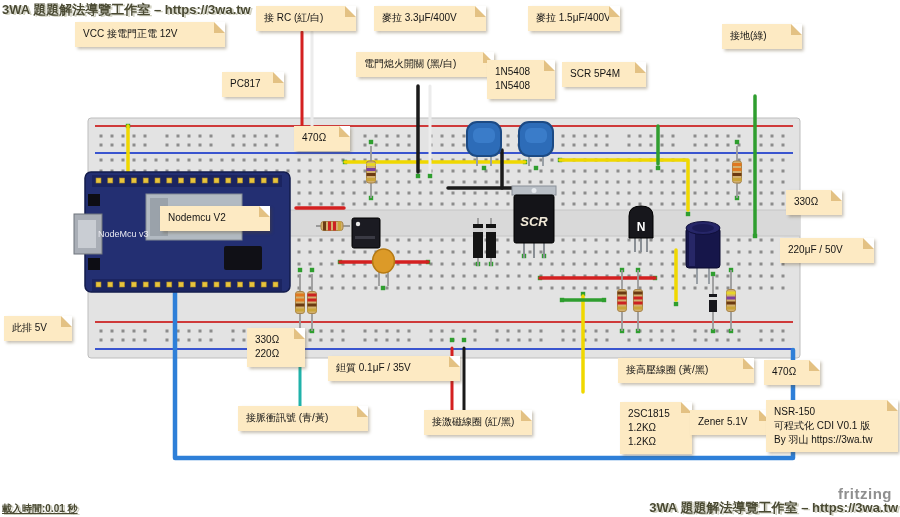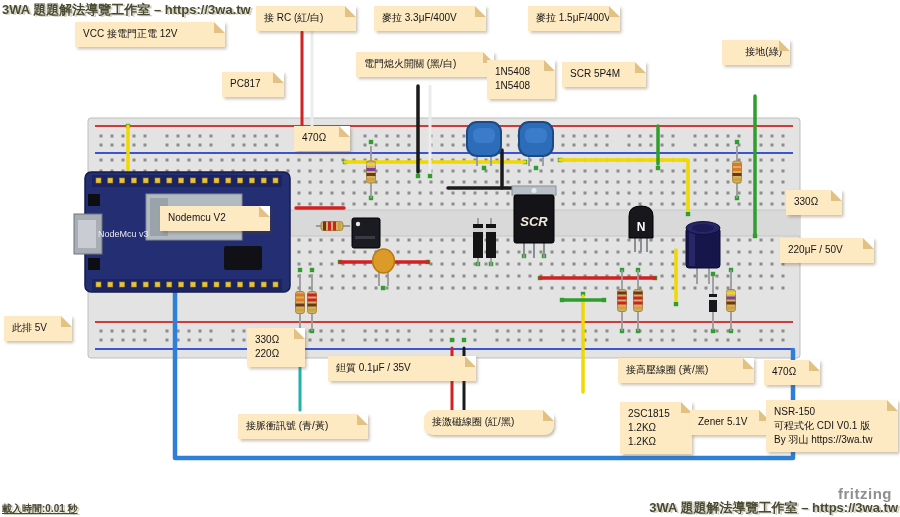--- a/index.html
+++ b/index.html
@@ -1145,21 +1145,21 @@
       </div>
       <div class="note" style="left: 256px; top: 6px; width: 100px;">
         <div class="note-line">接 RC (紅/白)</div>
       </div>
       <div class="note" style="left: 374px; top: 6px; width: 112px;">
         <div class="note-line">麥拉 3.3μF/400V</div>
       </div>
       <div class="note" style="left: 528px; top: 6px; width: 92px;">
         <div class="note-line">麥拉 1.5μF/400V</div>
       </div>
-      <div class="note" style="left: 722px; top: 40px; width: 68px; text-align: right;">
+      <div class="note" style="left: 722px; top: 24px; width: 80px;">
         <div class="note-line">接地(綠)</div>
       </div>
       <div class="note" style="left: 222px; top: 72px; width: 62px;">
         <div class="note-line">PC817</div>
       </div>
       <div class="note" style="left: 356px; top: 52px; width: 138px;">
         <div class="note-line">電門熄火開關 (黑/白)</div>
       </div>
       <div class="note" style="left: 487px; top: 60px; width: 68px;">
         <div class="note-line">1N5408</div>
@@ -1180,27 +1180,27 @@
       <div class="note" style="left: 160px; top: 206px; width: 110px;">
         <div class="note-line">Nodemcu V2</div>
       </div>
       <div class="note" style="left: 4px; top: 316px; width: 68px;">
         <div class="note-line">此排 5V</div>
       </div>
       <div class="note" style="left: 247px; top: 328px; width: 58px;">
         <div class="note-line">330Ω</div>
         <div class="note-line">220Ω</div>
       </div>
-      <div class="note" style="left: 328px; top: 356px; width: 148px;">
+      <div class="note" style="left: 328px; top: 356px; width: 132px;">
         <div class="note-line">鉭質 0.1μF / 35V</div>
       </div>
-      <div class="note" style="left: 238px; top: 406px; width: 130px; margin-top: 8px;">
+      <div class="note" style="left: 238px; top: 406px; width: 130px;">
         <div class="note-line">接脈衝訊號 (青/黃)</div>
       </div>
-      <div class="note" style="left: 424px; top: 410px; width: 130px; border-radius: 9px;">
+      <div class="note" style="left: 424px; top: 410px; width: 108px;">
         <div class="note-line">接激磁線圈 (紅/黑)</div>
       </div>
       <div class="note" style="left: 618px; top: 358px; width: 136px;">
         <div class="note-line">接高壓線圈 (黃/黑)</div>
       </div>
       <div class="note" style="left: 620px; top: 402px; width: 72px;">
         <div class="note-line">2SC1815</div>
         <div class="note-line">1.2KΩ</div>
         <div class="note-line">1.2KΩ</div>
       </div>

